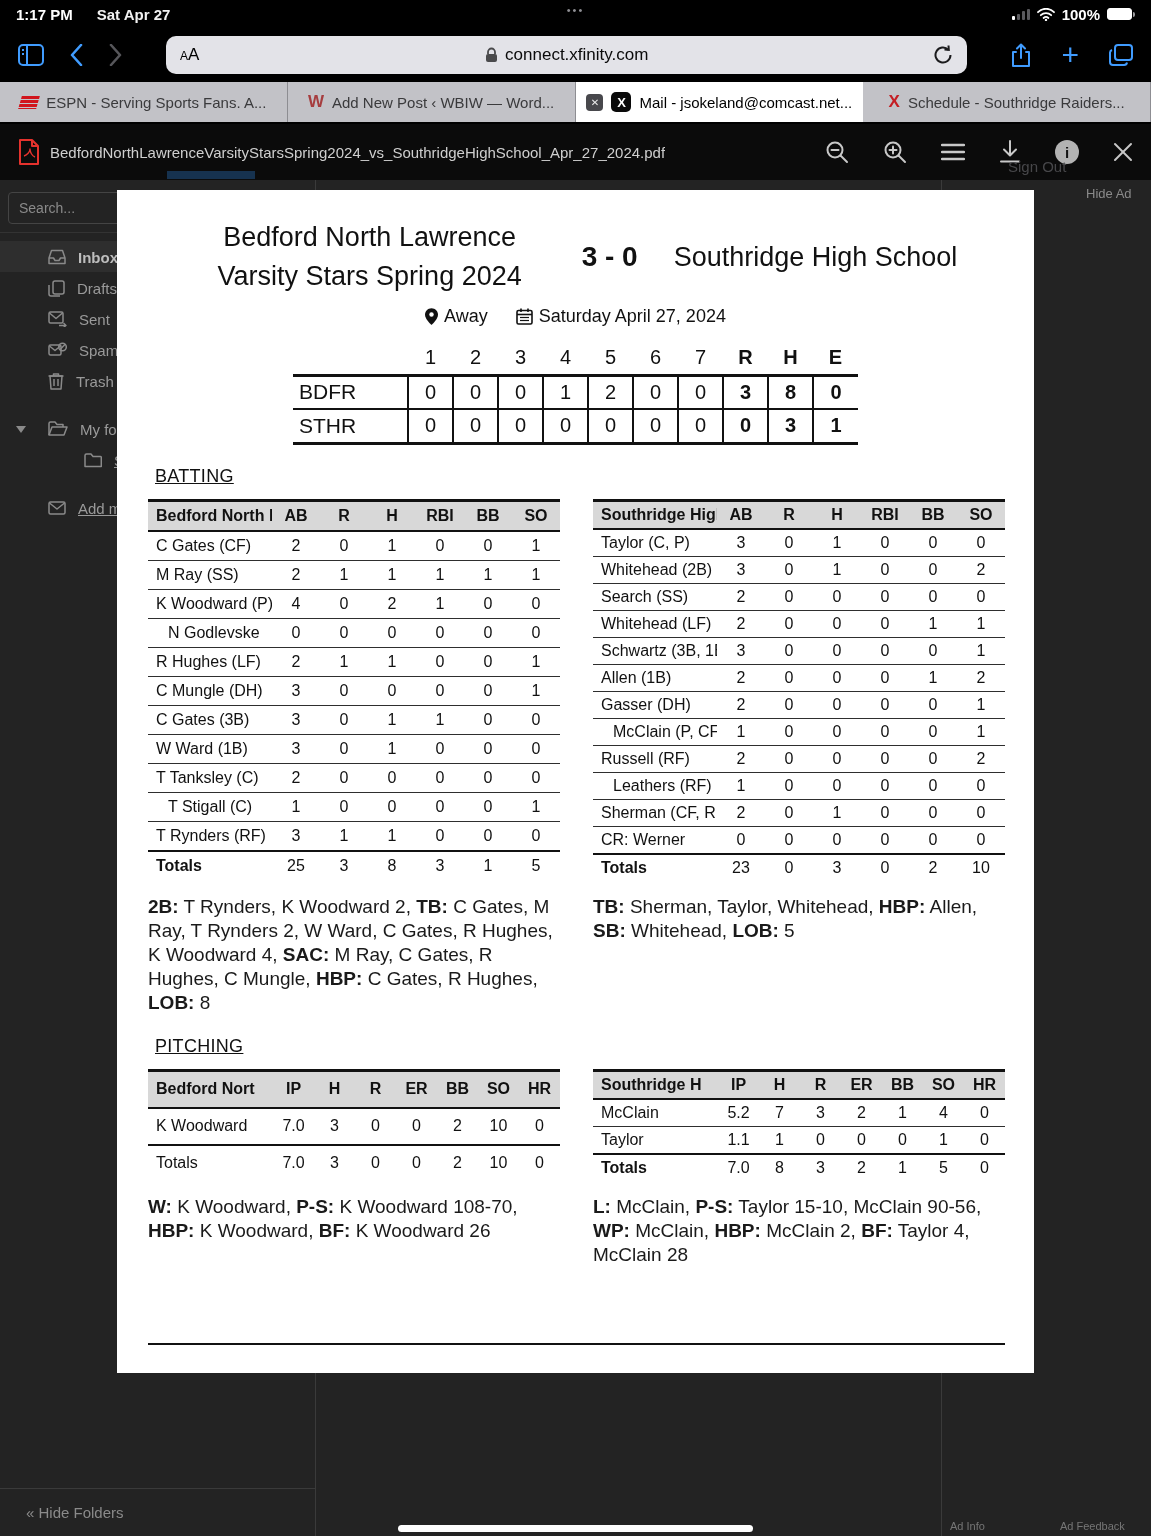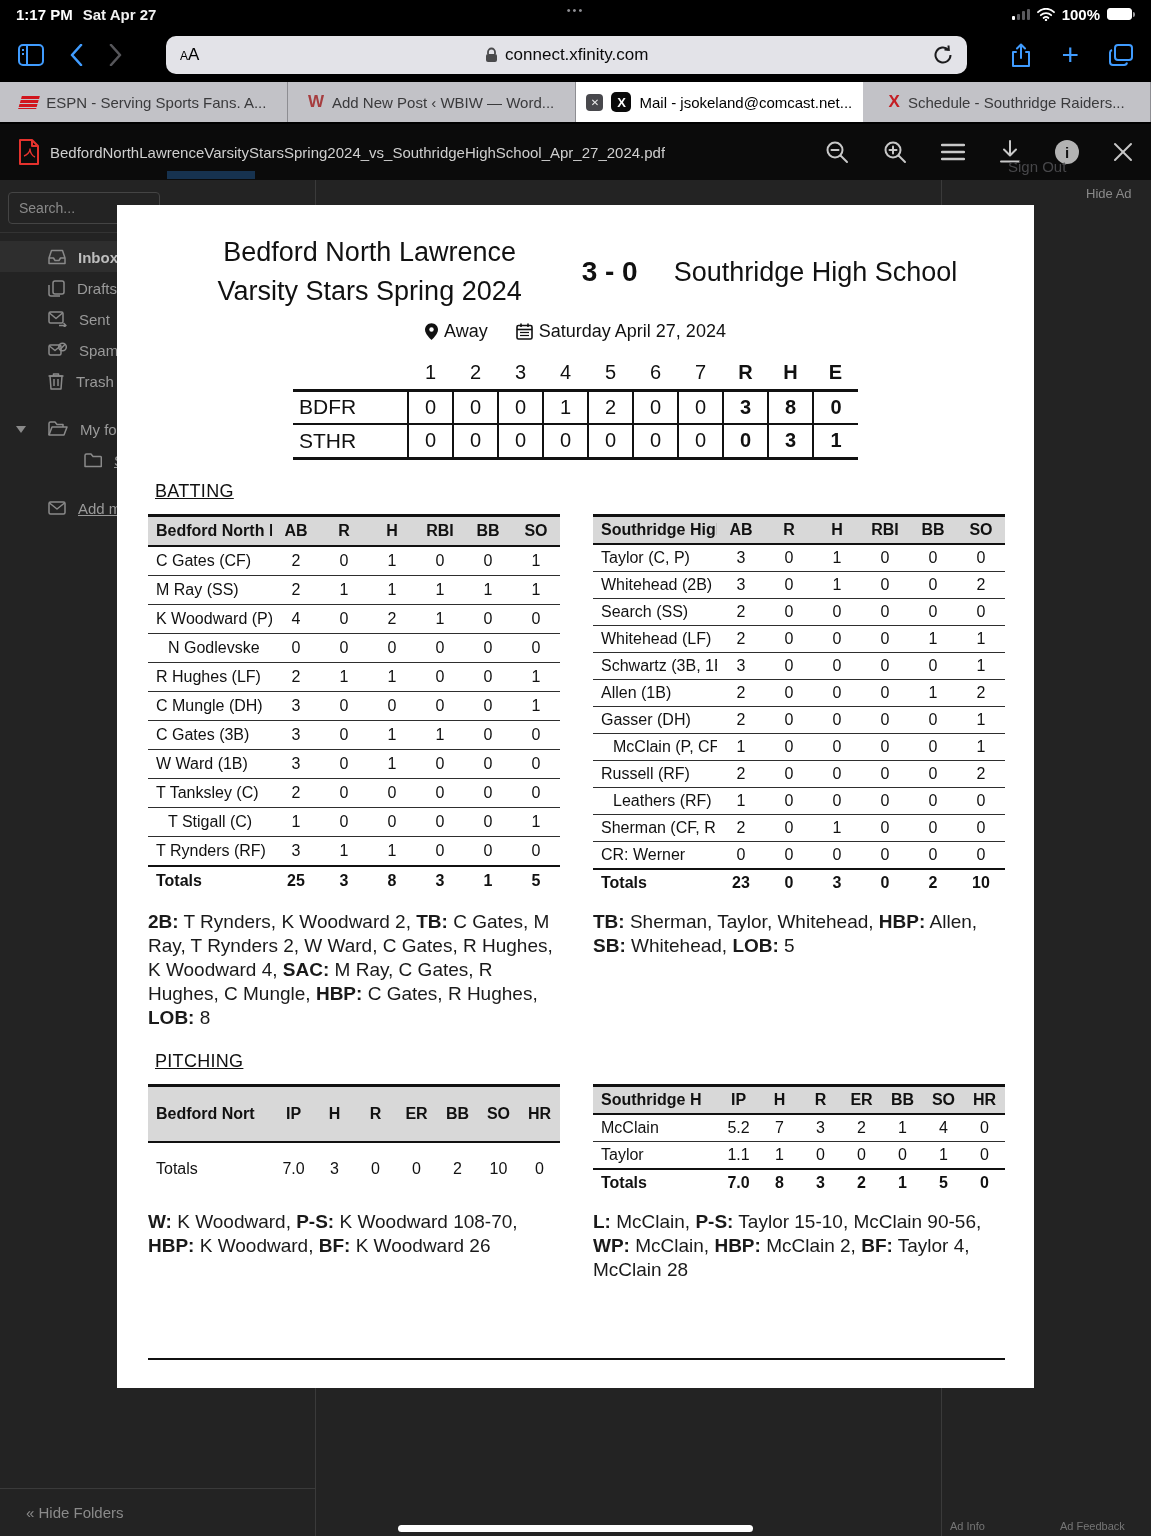--- a/index.html
+++ b/index.html
@@ -2,21 +2,21 @@
 <html><head>
 <meta charset="utf-8">
 <style>
   * { margin:0; padding:0; box-sizing:border-box; }
   html,body { background:#000; }
   body { font-family:"Liberation Sans","DejaVu Sans",sans-serif; }
   #root { position:relative; width:1151px; height:1536px; background:#000; overflow:hidden; }
 
   
   .status-bar { position:absolute; top:0; left:0; width:1151px; height:28px; display:flex; align-items:center; justify-content:space-between; padding:0 16px; color:#fff; }
-  .sb-left { display:flex; gap:10px; font-size:15px; }
+  .sb-left { display:flex; gap:24px; font-size:15px; }
   .sb-time { font-weight:700; }
   .sb-date { font-weight:600; color:#f2f2f2; }
   .sb-dots { position:absolute; left:0; right:0; top:4px; text-align:center; color:#8e8e93; font-size:11px; letter-spacing:2px; }
   .sb-right { display:flex; align-items:center; gap:7px; font-size:15px; font-weight:600; }
   .cell-bars { display:flex; align-items:flex-end; gap:2px; height:11px; }
   .cell-bars i { display:block; width:3px; border-radius:1px; background:#5a5a5e; }
   .cell-bars i:nth-child(1){ height:4px; background:#fff; }
   .cell-bars i:nth-child(2){ height:6px; }
   .cell-bars i:nth-child(3){ height:9px; }
   .cell-bars i:nth-child(4){ height:11px; }
@@ -67,21 +67,21 @@
   .srow .link { text-decoration:underline; }
   .chev { position:absolute; left:16px; width:0; height:0; border-left:5px solid transparent; border-right:5px solid transparent; border-top:7px solid #8a8a8a; }
   .hide-ad { position:absolute; top:6px; left:1086px; color:#8a8a8a; font-size:13px; }
   .bottom-div { position:absolute; top:1308px; left:0; width:315px; height:1px; background:#3a3a3a; }
   .hide-folders { position:absolute; top:1324px; left:26px; color:#8a8a8a; font-size:15px; }
   .ad-info { position:absolute; top:1340px; left:950px; color:#767676; font-size:11px; }
   .ad-feedback { position:absolute; top:1340px; left:1060px; color:#767676; font-size:11px; }
   .home-indicator { position:absolute; bottom:4px; left:398px; width:355px; height:7px; border-radius:4px; background:#fff; z-index:9; }
 
   
-  .pdf-page { position:absolute; top:205px; left:117px; width:917px; height:1183px; background:#fff; color:#111; z-index:6; overflow:hidden; }
+  .pdf-page { position:absolute; top:190px; left:117px; width:917px; height:1183px; background:#fff; color:#111; z-index:6; overflow:hidden; }
   .title-row { display:flex; justify-content:center; align-items:center; gap:36px; padding-top:28px; }
   .team1 { width:352px; text-align:center; font-size:27px; line-height:39px; }
   .score { font-size:28px; font-weight:700; white-space:nowrap; }
   .team2 { font-size:27px; white-space:nowrap; }
   .meta-row { display:flex; justify-content:center; align-items:center; gap:28px; margin-top:10px; font-size:18px; }
   .meta-item { display:flex; align-items:center; gap:6px; }
 
   table.ls { border-collapse:collapse; margin:14px auto 0 auto; font-size:20px; }
   .ls th { font-weight:400; }
   .ls th.bold, .ls td.bold { font-weight:700; }
@@ -95,21 +95,21 @@
   .sec-label { font-size:18px; letter-spacing:.3px; margin:21px 0 0 38px;text-decoration:underline; }
   .pair-row { display:flex; gap:33px; margin:12px 29px 0 31px; }
   table.st { border-collapse:collapse; width:412px; font-size:16px; table-layout:fixed; }
   .st th, .st td { text-align:center; padding:4px 0; overflow:hidden; white-space:nowrap; }
   .st th { font-weight:700; }
   .st .nm { text-align:left; padding-left:8px; }
   .st .ind { padding-left:20px; }
   .st tr.hd { background:#d8d8d8; border-top:3px solid #111; border-bottom:2.5px solid #111; }
   .st tbody tr { border-bottom:1.5px solid #2e2e2e; }
   .st tr.tot { border-top:2.5px solid #111; border-bottom:none; }
-  .st tr.tot.bold td { font-weight:700; }
+  .st tr.tot.bold td { font-weight:400; }
 
   .notes-row { display:flex; gap:33px; margin:14px 29px 0 31px; }
   .note { width:412px; font-size:19px; line-height:24px; color:#1a1a1a; }
   .rule { border-top:2.5px solid #111; margin:76px 29px 0 31px; }
   .pdf-footer { text-align:right; font-weight:700; font-size:15.5px; margin:36px 29px 0 0; }
 
   svg { display:block; }
 </style>
 </head>
 <body>
@@ -673,20 +673,30 @@
               <th style="width:41px">IP</th>
               <th style="width:41px">H</th>
               <th style="width:41px">R</th>
               <th style="width:41px">ER</th>
               <th style="width:41px">BB</th>
               <th style="width:41px">SO</th>
               <th style="width:41px">HR</th>
             </tr>
           </tbody>
           <tbody>
+            <tr>
+              <td class="nm">K Woodward</td>
+              <td>7.0</td>
+              <td>3</td>
+              <td>0</td>
+              <td>0</td>
+              <td>2</td>
+              <td>10</td>
+              <td>0</td>
+            </tr>
             <tr class="tot">
               <td class="nm" style="font-weight:400">Totals</td>
               <td>7.0</td>
               <td>3</td>
               <td>0</td>
               <td>0</td>
               <td>2</td>
               <td>10</td>
               <td>0</td>
             </tr>

